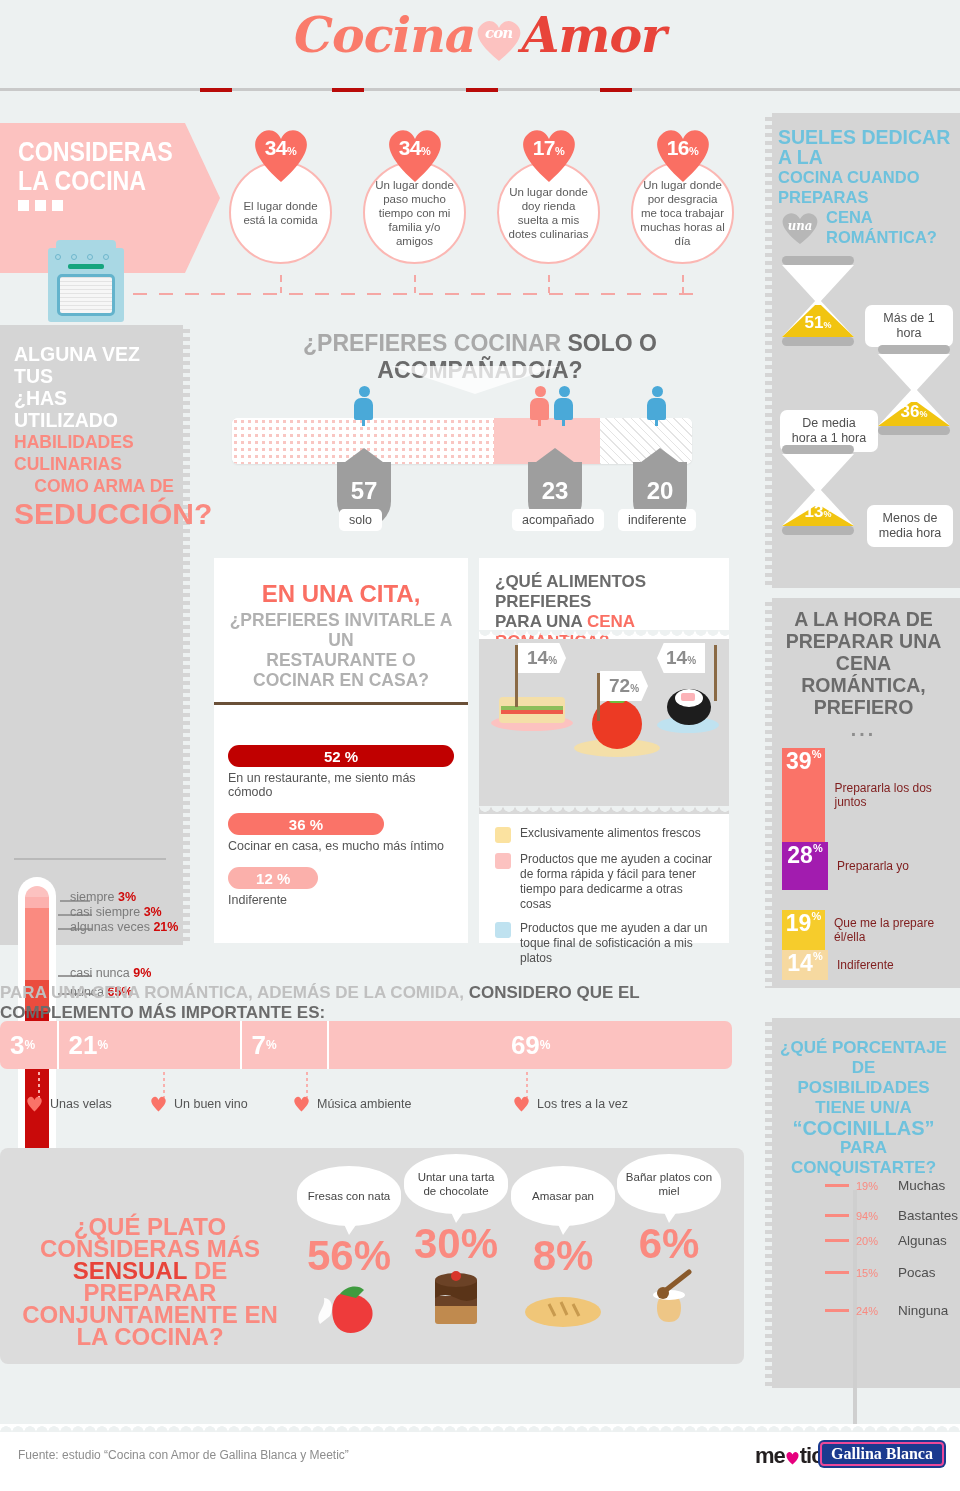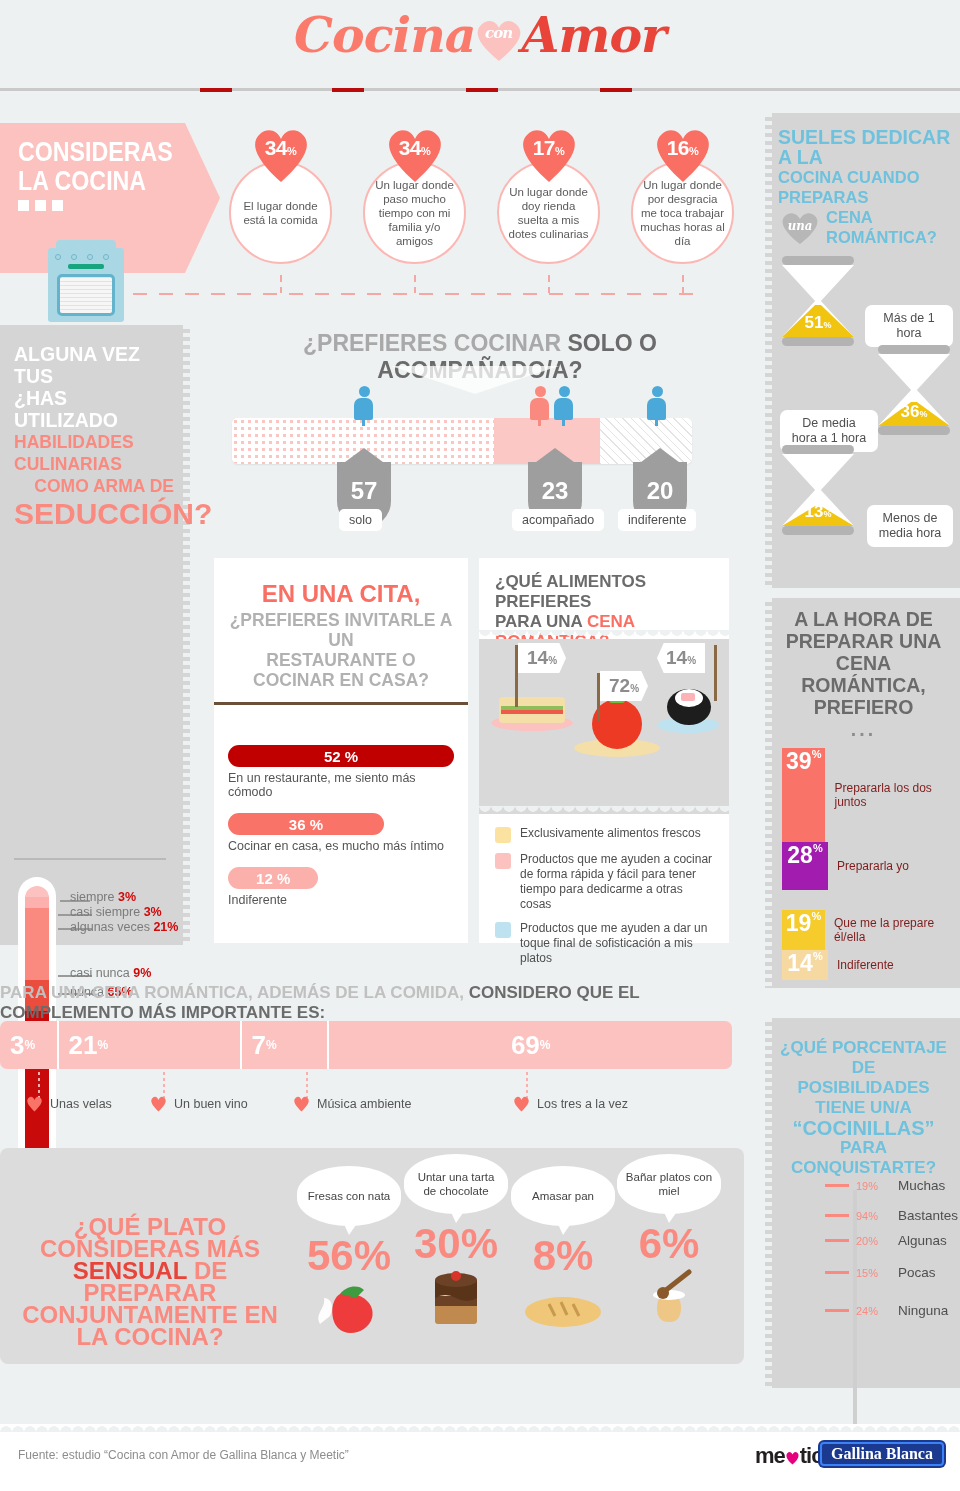--- a/index.html
+++ b/index.html
@@ -224,21 +224,21 @@
 
   
   #footer-line { position:absolute; left:0; right:0; top:1424px; height:8px;
     background-image: radial-gradient(circle at 6px 8px, #edf1f1 5.5px, transparent 6px);
     background-size:12px 9px; background-color:#fff; }
   #footer { position:absolute; left:0; right:0; top:1432px; height:59px; background:#fff; }
   #fsrc { position:absolute; left:18px; top:1448px; font-size:12px; color:#8d8d8d; }
   #meetic { position:absolute; left:755px; top:1443px; font-size:22px; font-weight:bold; color:#231f20; letter-spacing:-1px; }
   #meetic .hh { display:inline-block; width:15px; height:14px; position:relative; vertical-align:-2px; }
   #gb { position:absolute; left:820px; top:1442px; width:124px; height:24px; background:#1b3a8f;
-        border:2px solid #3b82f6; box-shadow:0 0 0 2px #1b3a8f; border-radius:4px;
+        border:2px solid #ec4899; box-shadow:0 0 0 2px #1b3a8f; border-radius:4px;
         color:#fff; font-family:"Liberation Serif", serif; font-weight:bold; font-size:16px;
         display:flex; align-items:center; justify-content:center; }
 </style>
 </head>
 <body>
 
 <div id="header">
   <div id="logo">
     <span class="w1">Cocina</span><span class="heart-con"><svg class="hshape" viewBox="0 0 54 46">
           <path d="M27 45 C5 27 2 16 9 9 C16 2 24 5 27 12 C30 5 38 2 45 9 C52 16 49 27 27 45Z" fill="#fcc2c0"></path>

